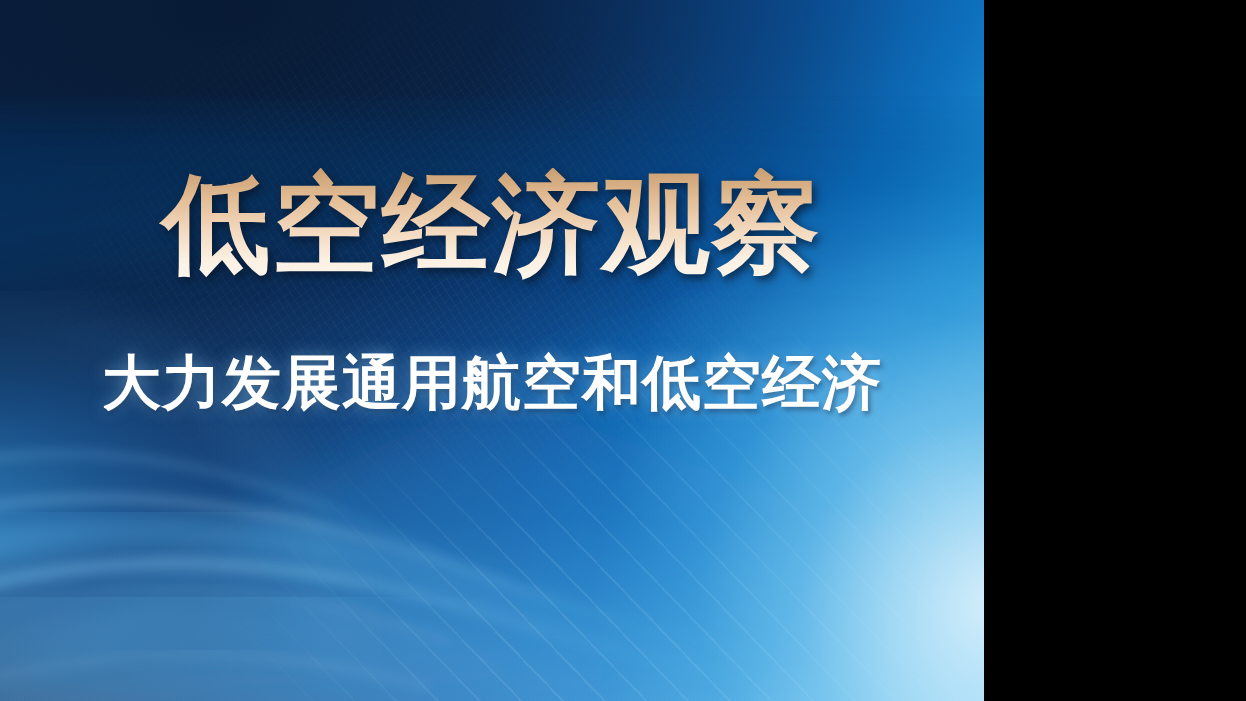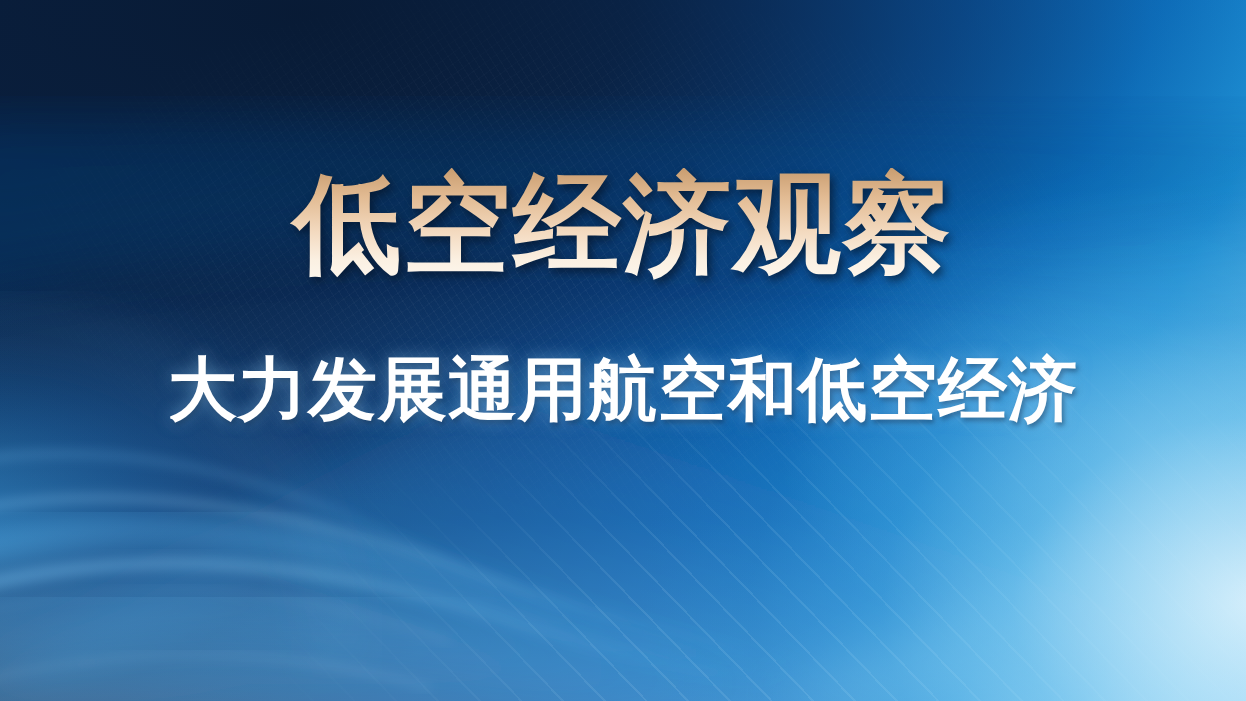--- a/index.html
+++ b/index.html
@@ -1,20 +1,20 @@
 <!DOCTYPE html>
 <html><head>
 <meta charset="utf-8">
 <style>
   html,body{margin:0;padding:0;background:#000;}
   body{font-family:"Liberation Sans","DejaVu Sans",sans-serif;}
 
   #poster{
     position:relative;
-    width:1246px;height:701px;
+    width:984px;height:701px;
     overflow:hidden;
     background:#0d2342;
   }
 
   
   .bg-layer{position:absolute;inset:0;pointer-events:none;}
 
   
   .bg-base{
     background:
@@ -128,21 +128,21 @@
     background-clip:text;
     color:transparent;
     -webkit-text-fill-color:transparent;
     filter:drop-shadow(3px 4px 5px rgba(4,18,38,0.72));
     white-space:nowrap;
   }
 
   .sub{
     position:absolute;left:0;right:0;
     text-align:center;
-    font-size:69px;
+    font-size:59px;
     font-weight:700;
     letter-spacing:1px;
     color:#ffffff;
     font-family:"DejaVu Sans","Liberation Sans",sans-serif;
     white-space:nowrap;
     text-shadow:
       0 0 16px rgba(150,205,245,0.55),
       2px 3px 5px rgba(6,32,66,0.55);
   }
   .sub-1{top:344px;}

